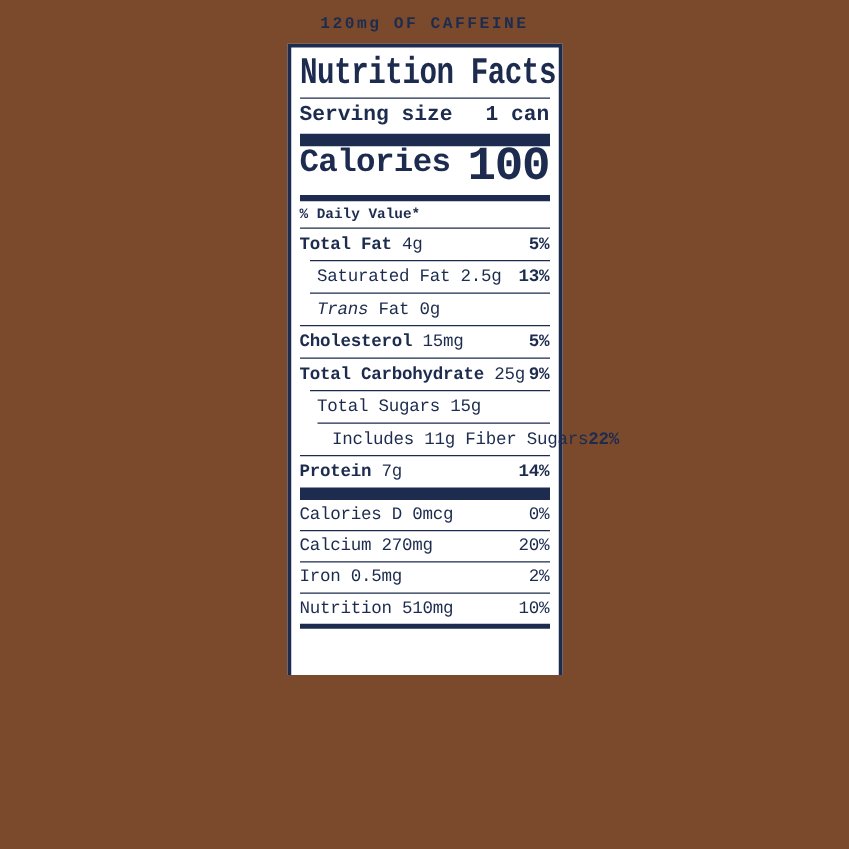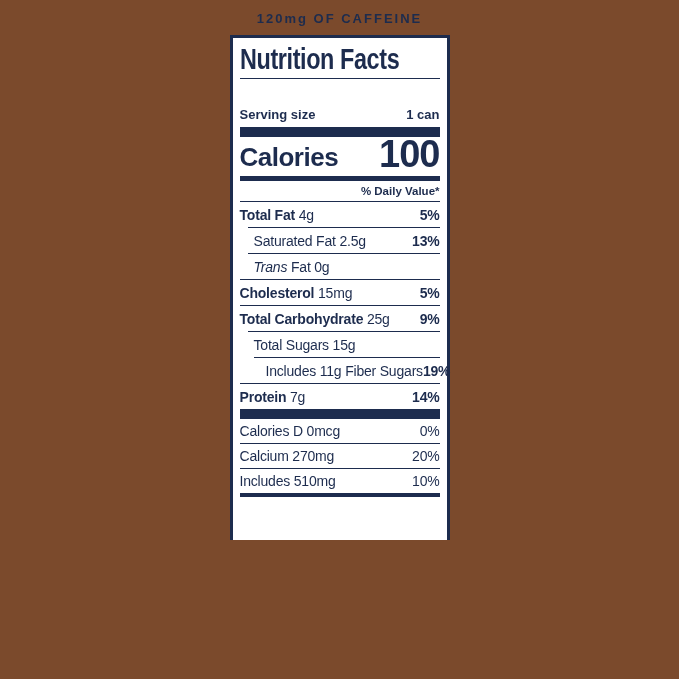--- a/index.html
+++ b/index.html
@@ -1,53 +1,53 @@
 <!DOCTYPE html>
 <html style="--bg: #7b4a2c; --navy: #1d2c4e; --panel: #ffffff;"><head>
 <meta charset="utf-8">
 <style>
   :root{
     --bg:#7b4a2c; --navy:#1d2c4e; --panel:#ffffff;
   }
   *{box-sizing:border-box; margin:0; padding:0;}
   html,body{width:679px;height:679px;}
   body{font-family:"Liberation Sans", sans-serif; background:var(--bg);}
-  .page{width:679px;height:540px;background:var(--bg);overflow:hidden;}
+  .page{width:679px;height:540px;background:var(--bg);overflow:hidden;font-family:Liberation Mono, monospace;}
   .caffeine{
     margin-top:11px; text-align:center; color:var(--navy);
     font-weight:bold; font-size:13px; letter-spacing:2px;
   }
   .label{
     width:220px; height:624px; margin:9px auto 0 auto;
     background:var(--panel); border:3px solid var(--navy);
     color:var(--navy); padding:3px 7px 6px 7px;
   }
   .title{
     font-size:30px; font-weight:bold; white-space:nowrap;
     transform:scaleX(0.78); transform-origin:0 50%;
     letter-spacing:-0.5px; line-height:36px;
   }
   .title-rule{border-top:1px solid var(--navy); margin-top:1px;}
   .serving-row{
     display:flex; justify-content:space-between; align-items:center;
-    font-weight:bold; font-size:13px; padding:4px 0 5px 0;margin-top:24px;
+    font-weight:bold; font-size:17px; padding:4px 0 5px 0;
   }
   .bar{background:var(--navy); width:100%;}
   .bar.thick{height:10px;}
   .bar.medium{height:5px;}
   .bar.thin-medium{height:4px;}
   .amount{font-weight:bold; font-size:11.5px; margin-top:5px;}
   .calories-row{
-    display:flex; justify-content:space-between; align-items:flex-end;
+    display:flex; justify-content:space-between; 
     margin-top:-2px; padding-bottom:3px;
   }
   .cal-label{font-weight:bold; font-size:26px; letter-spacing:-0.5px;}
   .cal-value{font-weight:bold; font-size:38px; line-height:38px; letter-spacing:-1px;}
   .dv-header{
-    text-align:right; font-weight:bold; font-size:11.5px; padding:4px 0 4px 0;
+    font-weight:bold; font-size:11.5px; padding:4px 0 4px 0;
   }
   .row, .vrow{
     display:flex; justify-content:space-between; align-items:center;
     font-size:14px; letter-spacing:-0.2px; padding:4.5px 0;
     white-space:nowrap;
   }
   .rows-main .row{border-top:1px solid var(--navy);text-align:center;}
   .row.lv1{margin-left:8px; padding-left:6px;}
   .row.lv2{margin-left:14px; padding-left:12px;}
   .row .nm b{font-weight:bold;}
@@ -106,40 +106,44 @@
       <div class="row lv0">
         <span class="nm"><b>Total Carbohydrate</b><span> 25g</span></span>
         <span class="pct">9%</span>
       </div>
       <div class="row lv1">
         <span class="nm"><b></b><span>Total Sugars 15g</span></span>
         <span class="pct"></span>
       </div>
       <div class="row lv2">
         <span class="nm"><b></b><span>Includes 11g Fiber Sugars</span></span>
-        <span class="pct">19%</span>
+        <span class="pct">22%</span>
       </div>
       <div class="row lv0">
         <span class="nm"><b>Protein</b><span> 7g</span></span>
         <span class="pct">14%</span>
       </div>
     </div>
 
     <div class="bar thick"></div>
 
     <div class="rows-vit">
       <div class="vrow">
         <span class="nm">Calories D 0mcg</span>
         <span class="pct">0%</span>
       </div>
       <div class="vrow">
         <span class="nm">Calcium 270mg</span>
         <span class="pct">20%</span>
       </div>
       <div class="vrow">
-        <span class="nm">Includes 510mg</span>
+        <span class="nm">Iron 0.5mg</span>
+        <span class="pct">2%</span>
+      </div>
+      <div class="vrow">
+        <span class="nm">Nutrition 510mg</span>
         <span class="pct">10%</span>
       </div>
     </div>
 
     <div class="bar thin-medium"></div>
   </div>
 </div>
 
 </body></html>

